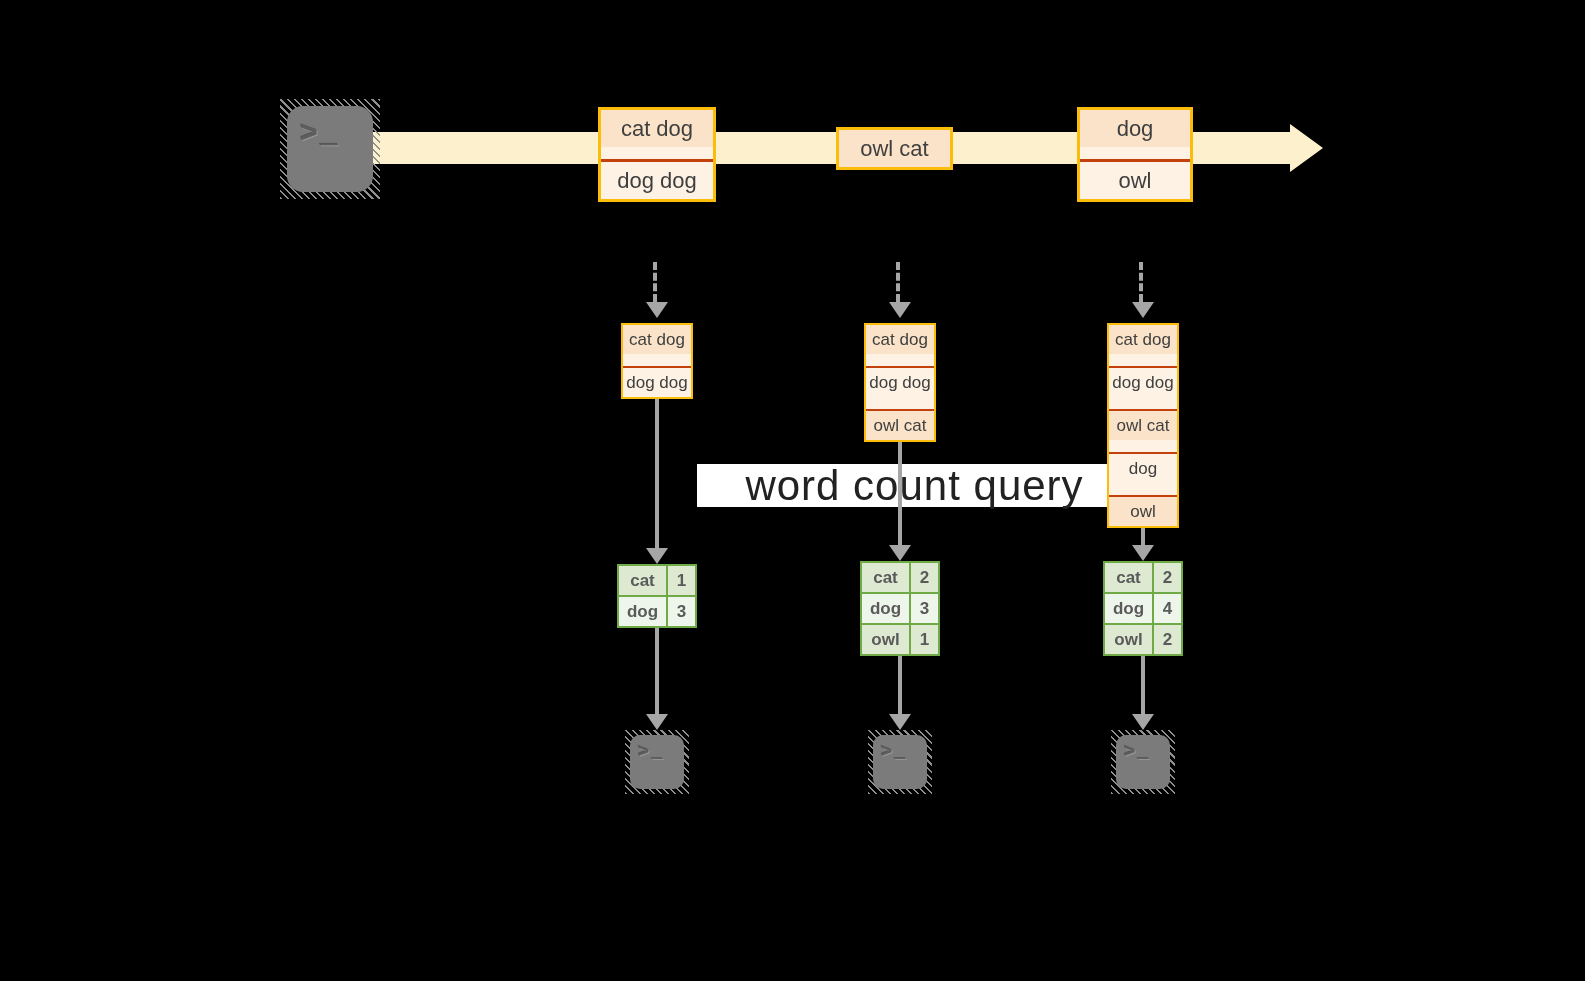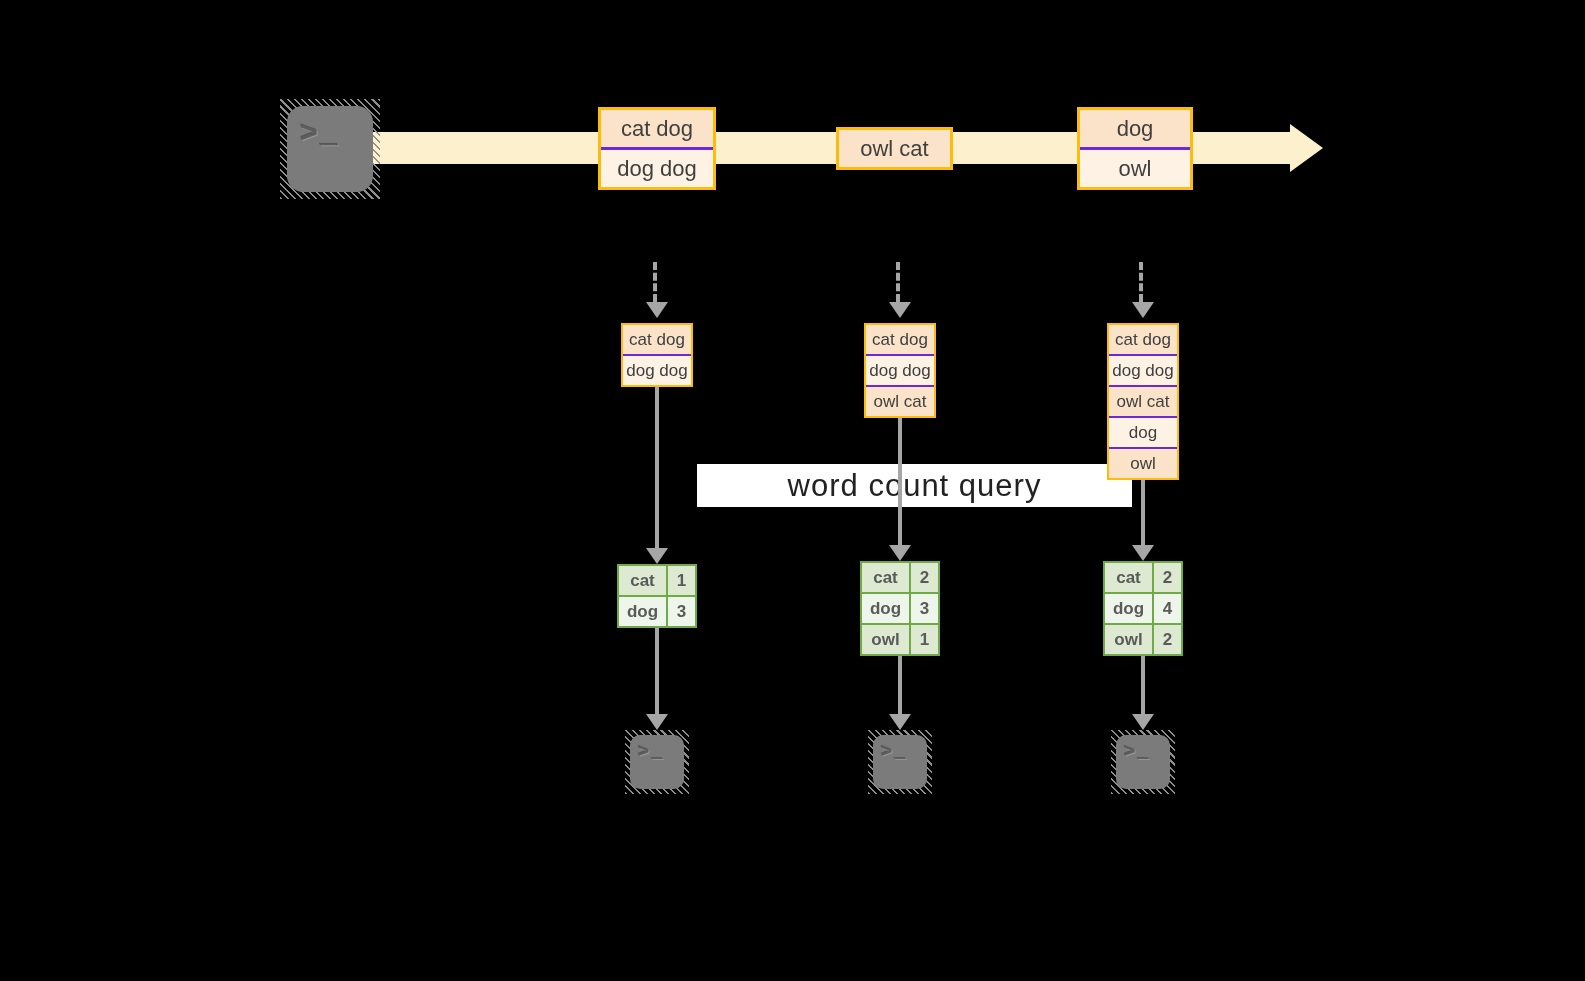--- a/index.html
+++ b/index.html
@@ -29,21 +29,21 @@
   .obox{
     border:3px solid #fbbd0a;
     box-sizing:border-box;
     z-index:4;
     background:#fdf2e4;
   }
   .obox .row{
     display:flex;align-items:center;justify-content:center;
     color:#3f3f3f;
   }
-  .obox .row + .row{border-top:3px solid #6d28d9;}
+  .obox .row + .row{border-top:3px solid #c2410c;margin-top:12px;}
   .obox.small{border-width:2px;}
   .obox.small .row + .row{border-top-width:2px;}
   .row.fa{background:#fae3c8;}
   .row.fb{background:#fdf2e4;}
   .obox.big .row{height:37px;font-size:22px;}
   .obox.small .row{height:29px;font-size:17px;}
 
   
   .vline{width:4px;background:#a6a6a6;z-index:3;}
   .vline.dash{
@@ -58,21 +58,21 @@
     z-index:3;
   }
 
   
   .query-box{
     background:#ffffff;
     z-index:2;
     display:flex;align-items:center;justify-content:center;
   }
   .query-box span{
-    font-size:31px;color:#222222;letter-spacing:1px;
+    font-size:42px;color:#222222;letter-spacing:1px;
     font-weight:400;
   }
 
   
   .gtable{
     background:#6faa47;
     display:grid;
     grid-template-columns:47px 27px;
     gap:2px;padding:2px;
     z-index:4;

